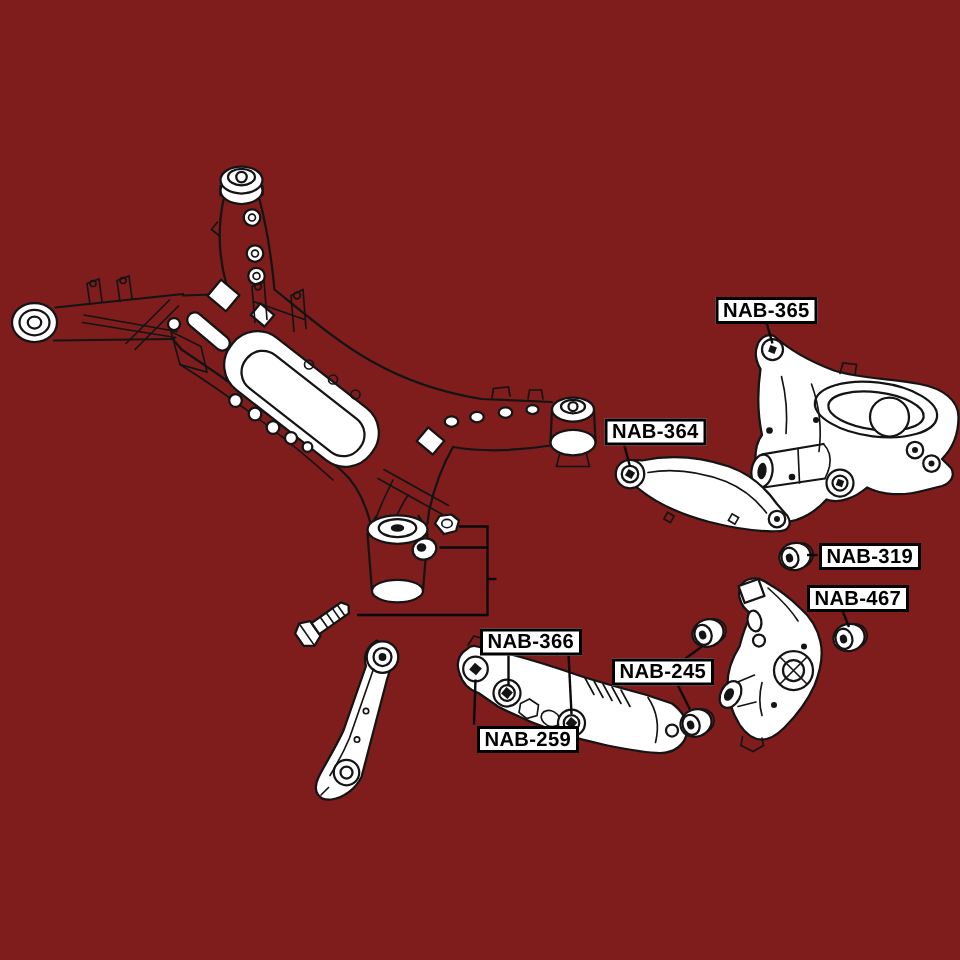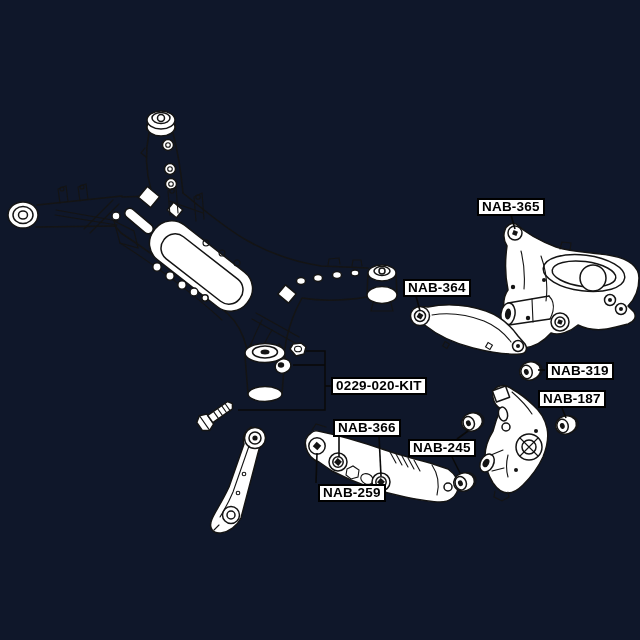--- a/index.html
+++ b/index.html
@@ -1,16 +1,16 @@
 <!DOCTYPE html>
 <html><head>
 <meta charset="utf-8">
 <style>
   html,body{margin:0;padding:0;background:#ffffff;}
-  .canvas{position:relative;width:640px;height:640px;background:#0f172a;overflow:hidden;
+  .canvas{position:relative;width:640px;height:640px;background:#7f1d1d;overflow:hidden;
           font-family:"Liberation Sans",sans-serif;}
   .canvas svg{position:absolute;left:0;top:0;}
   
   svg .ln{fill:none;stroke:#141414;stroke-width:1.5;stroke-linecap:round;stroke-linejoin:round;}
   svg .fw{fill:#ffffff;stroke:#141414;stroke-width:1.5;stroke-linejoin:round;}
   svg .th{fill:none;stroke:#141414;stroke-width:1.1;stroke-linecap:round;}
   svg .dk{fill:#141414;stroke:none;}
   svg .ld{fill:none;stroke:#0a0a0a;stroke-width:1.6;}
   
   .plabel{position:absolute;border:2px solid #000;background:#fff;color:#000;
@@ -243,19 +243,18 @@
     <path class="ld" d="M316,483 L317,453"></path>
     <path class="ld" d="M306,351 L325,351 L325,410 L238,410"></path>
     <path class="ld" d="M293,365 L325,365"></path>
     <path class="ld" d="M325,386 L331,386"></path>
   </g>
 </svg>
 
   <div class="plabel" style="left:477px;top:198px;">NAB-365</div>
   <div class="plabel" style="left:403px;top:279px;">NAB-364</div>
   <div class="plabel" style="left:546px;top:362px;">NAB-319</div>
-  <div class="plabel" style="left:538px;top:390px;">NAB-187</div>
+  <div class="plabel" style="left:538px;top:390px;">NAB-467</div>
   <div class="plabel" style="left:408px;top:439px;text-align:center;">NAB-245</div>
-  <div class="plabel" style="left:333px;top:419px;">NAB-366</div>
+  <div class="plabel" style="left:320px;top:419px;">NAB-366</div>
   <div class="plabel" style="left:278px;top:484px;margin-left:40px;">NAB-259</div>
-  <div class="plabel" style="left:331px;top:377px;">0229-020-KIT</div>
 
 </div>
 
 </body></html>

